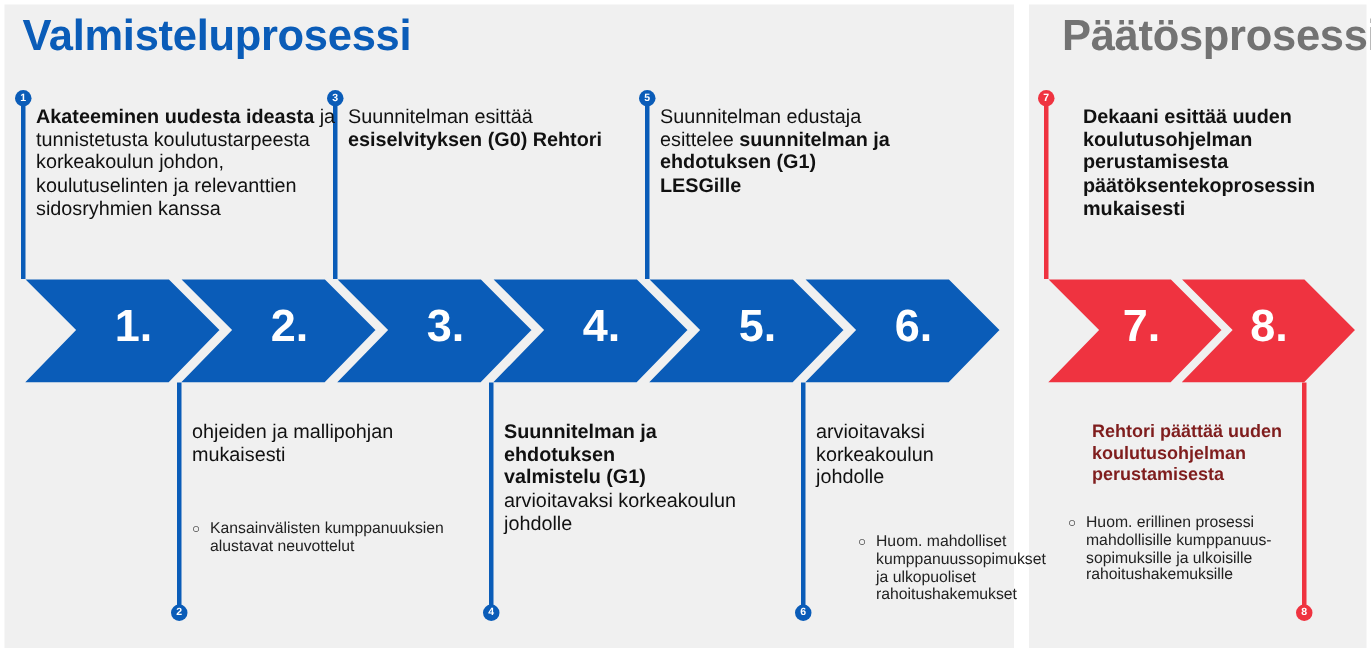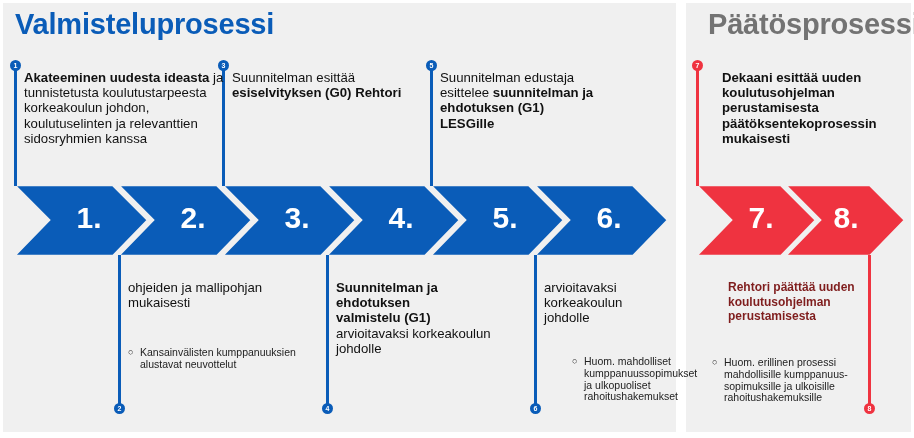--- a/index.html
+++ b/index.html
@@ -98,13 +98,13 @@
 <div class="text" style="left:336px; top:280px; width:160px;">
   <b style="display:block;width:120px;">Suunnitelman ja ehdotuksen valmistelu (G1)</b><span>arvioitavaksi korkeakoulun johdolle</span>
 </div>
 
 <div class="text" style="left:544px; top:280px; width:125px;">
   <span>arvioitavaksi korkeakoulun johdolle</span>
 </div>
 <div class="note" style="left:572px; top:356px; width:120px;">Huom. mahdolliset kumppanuussopimukset ja ulkopuoliset rahoitushakemukset</div>
 
 <div class="text bold" style="left:712px; top:280px; width:135px; color:#7f1d1d; font-size:12px; line-height:14.5px;">Rehtori päättää uuden koulutusohjelman perustamisesta</div>
-<div class="note" style="left:712px; top:357px; width:135px;">Huom. erillinen prosessi mahdollisille kumppanuus-sopimuksille ja ulkoisille rahoitushakemuksille</div>
+<div class="note" style="left:712px; top:343px; width:135px;">Huom. erillinen prosessi mahdollisille kumppanuus-sopimuksille ja ulkoisille rahoitushakemuksille</div>
 
 </body></html>

